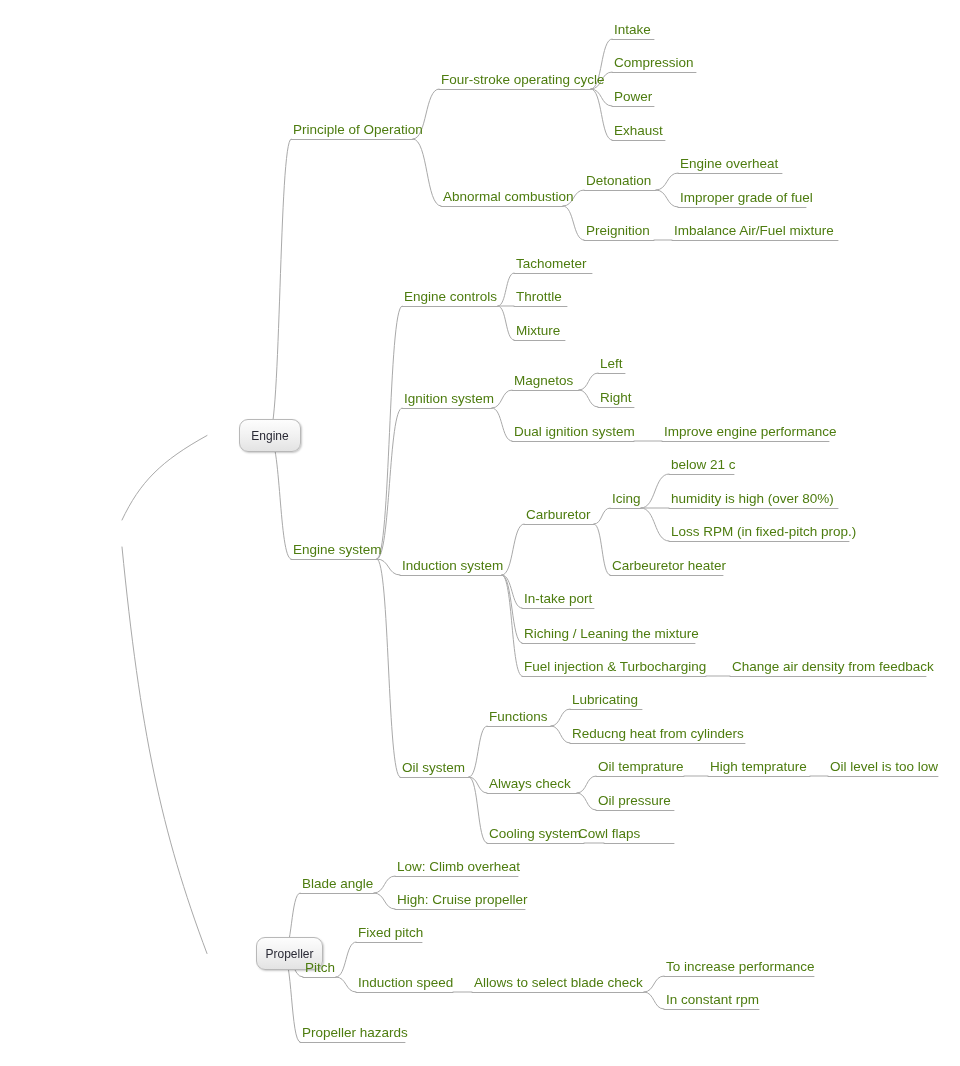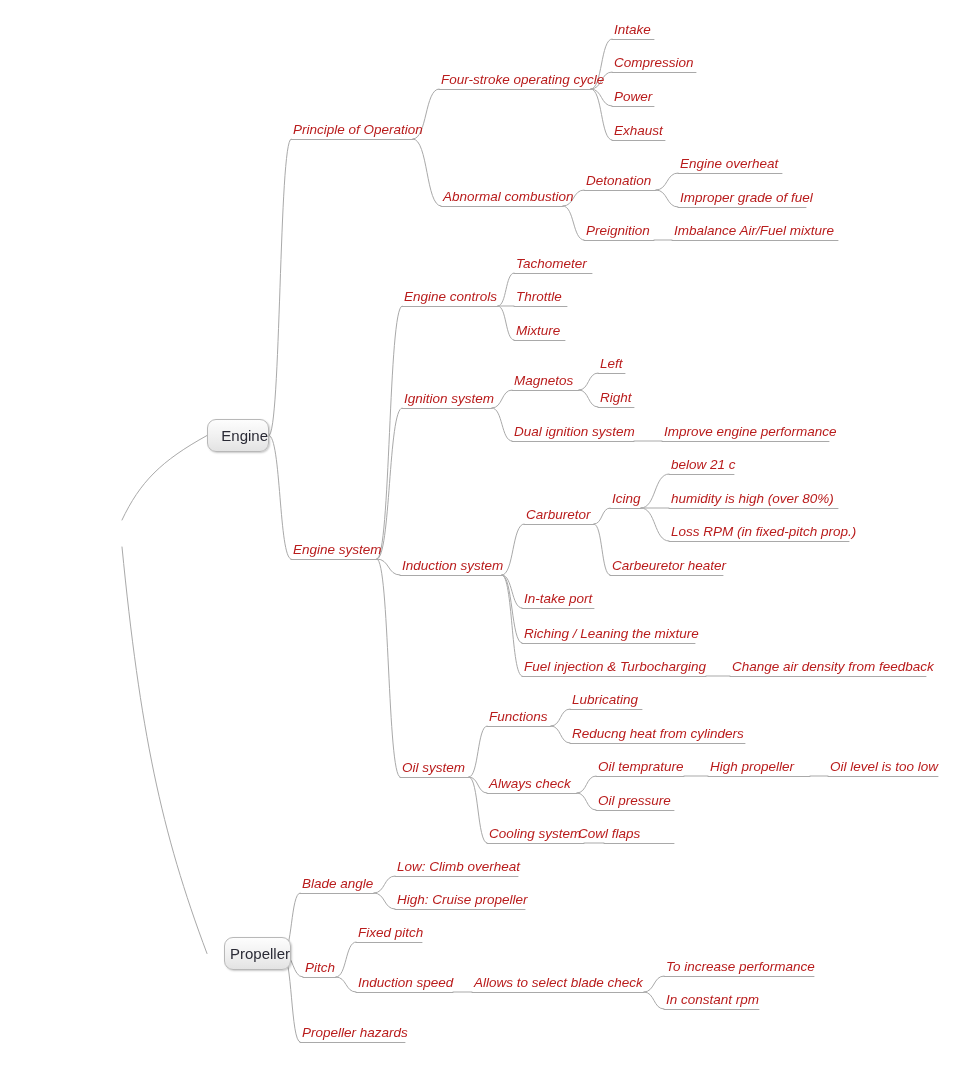--- a/index.html
+++ b/index.html
@@ -20,26 +20,25 @@
     left: 0;
     top: 0;
     width: 960px;
     height: 1066px;
     pointer-events: none;
   }
   .node-label {
     position: absolute;
     font-family: "Liberation Sans", sans-serif;
     font-size: 13.5px;
-    color: #b91c1c;
+    color: #4d7c0f;
     white-space: nowrap;
     line-height: 1;
     transform: translateY(-100%);
     padding: 0 2px 3px 2px;
-    font-style: italic;
   }
   .root-node {
     position: absolute;
     border: 2px solid #62a83c;
     border-radius: 12px;
     background: linear-gradient(to bottom, #d8f0b4 0%, #bae88a 50%, #a8e070 100%);
     box-shadow: 1px 1px 2px rgba(0,0,0,0.28);
     font-family: "Liberation Sans", sans-serif;
     font-size: 17px;
     font-weight: bold;
@@ -50,27 +49,28 @@
     box-sizing: border-box;
     white-space: nowrap;
   }
   .branch-node {
     position: absolute;
     border: 1px solid #b8b8b8;
     border-radius: 9px;
     background: linear-gradient(to bottom, #fdfdfd 0%, #f0f0f0 55%, #e3e3e3 100%);
     box-shadow: 1px 1px 2px rgba(0,0,0,0.22);
     font-family: "Liberation Sans", sans-serif;
-    font-size: 15px;
+    font-size: 12px;
     color: #2a2a35;
     display: flex;
     align-items: center;
-    justify-content: flex-end;
+    justify-content: center;
     box-sizing: border-box;
     white-space: nowrap;
+    margin-left: 32px;
   }
 </style>
 </head>
 <body>
 
 <div id="canvas">
   <svg id="links" viewBox="0 0 960 1066" width="960" height="1066">
       <path d="M 291 139.5 L 413 139.5" fill="none" stroke="#a9a9a9" stroke-width="1" stroke-linecap="round"></path>
       <path d="M 291 559.5 L 377 559.5" fill="none" stroke="#a9a9a9" stroke-width="1" stroke-linecap="round"></path>
       <path d="M 439 89.5 L 591 89.5" fill="none" stroke="#a9a9a9" stroke-width="1" stroke-linecap="round"></path>
@@ -225,21 +225,21 @@
     <div class="node-label" style="left: 669px; top: 508px;"><span>humidity is high (over 80%)</span></div>
     <div class="node-label" style="left: 669px; top: 541px;"><span>Loss RPM (in fixed-pitch prop.)</span></div>
     <div class="node-label" style="left: 730px; top: 676px;"><span>Change air density from feedback</span></div>
     <div class="node-label" style="left: 487px; top: 726px;"><span>Functions</span></div>
     <div class="node-label" style="left: 487px; top: 793px;"><span>Always check</span></div>
     <div class="node-label" style="left: 487px; top: 843px; text-align: right;"><span>Cooling system</span></div>
     <div class="node-label" style="left: 570px; top: 709px;"><span>Lubricating</span></div>
     <div class="node-label" style="left: 570px; top: 743px;"><span>Reducng heat from cylinders</span></div>
     <div class="node-label" style="left: 596px; top: 776px;"><span>Oil temprature</span></div>
     <div class="node-label" style="left: 596px; top: 810px;"><span>Oil pressure</span></div>
-    <div class="node-label" style="left: 708px; top: 776px;"><span>High propeller</span></div>
+    <div class="node-label" style="left: 708px; top: 776px;"><span>High temprature</span></div>
     <div class="node-label" style="left: 828px; top: 776px;"><span>Oil level is too low</span></div>
     <div class="node-label" style="left: 576px; top: 843px;"><span>Cowl flaps</span></div>
     <div class="node-label" style="left: 300px; top: 893px;"><span>Blade angle</span></div>
     <div class="node-label" style="left: 303px; top: 977px;"><span>Pitch</span></div>
     <div class="node-label" style="left: 300px; top: 1042px;"><span>Propeller hazards</span></div>
     <div class="node-label" style="left: 395px; top: 876px;"><span>Low: Climb overheat</span></div>
     <div class="node-label" style="left: 395px; top: 909px;"><span>High: Cruise propeller</span></div>
     <div class="node-label" style="left: 356px; top: 942px;"><span>Fixed pitch</span></div>
     <div class="node-label" style="left: 356px; top: 992px;"><span>Induction speed</span></div>
     <div class="node-label" style="left: 472px; top: 992px;"><span>Allows to select blade check</span></div>

